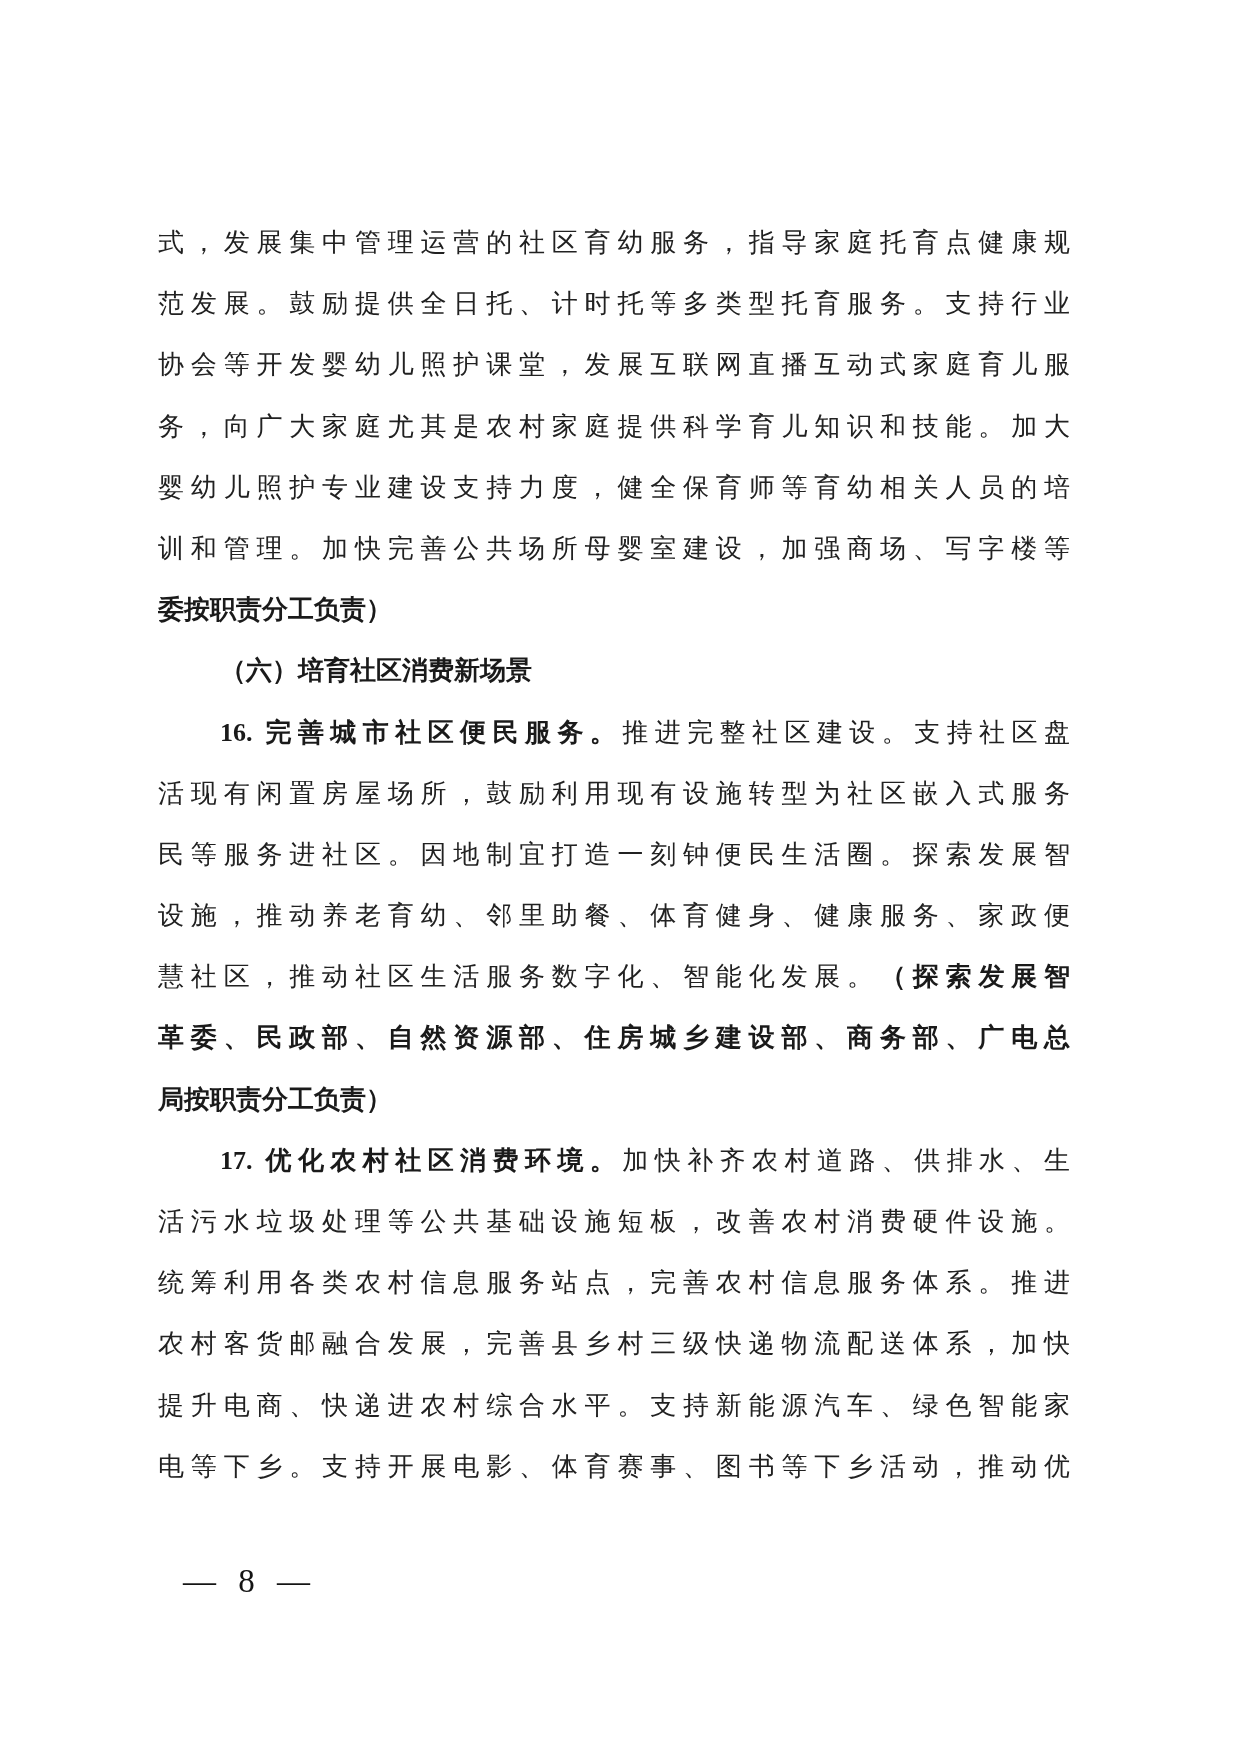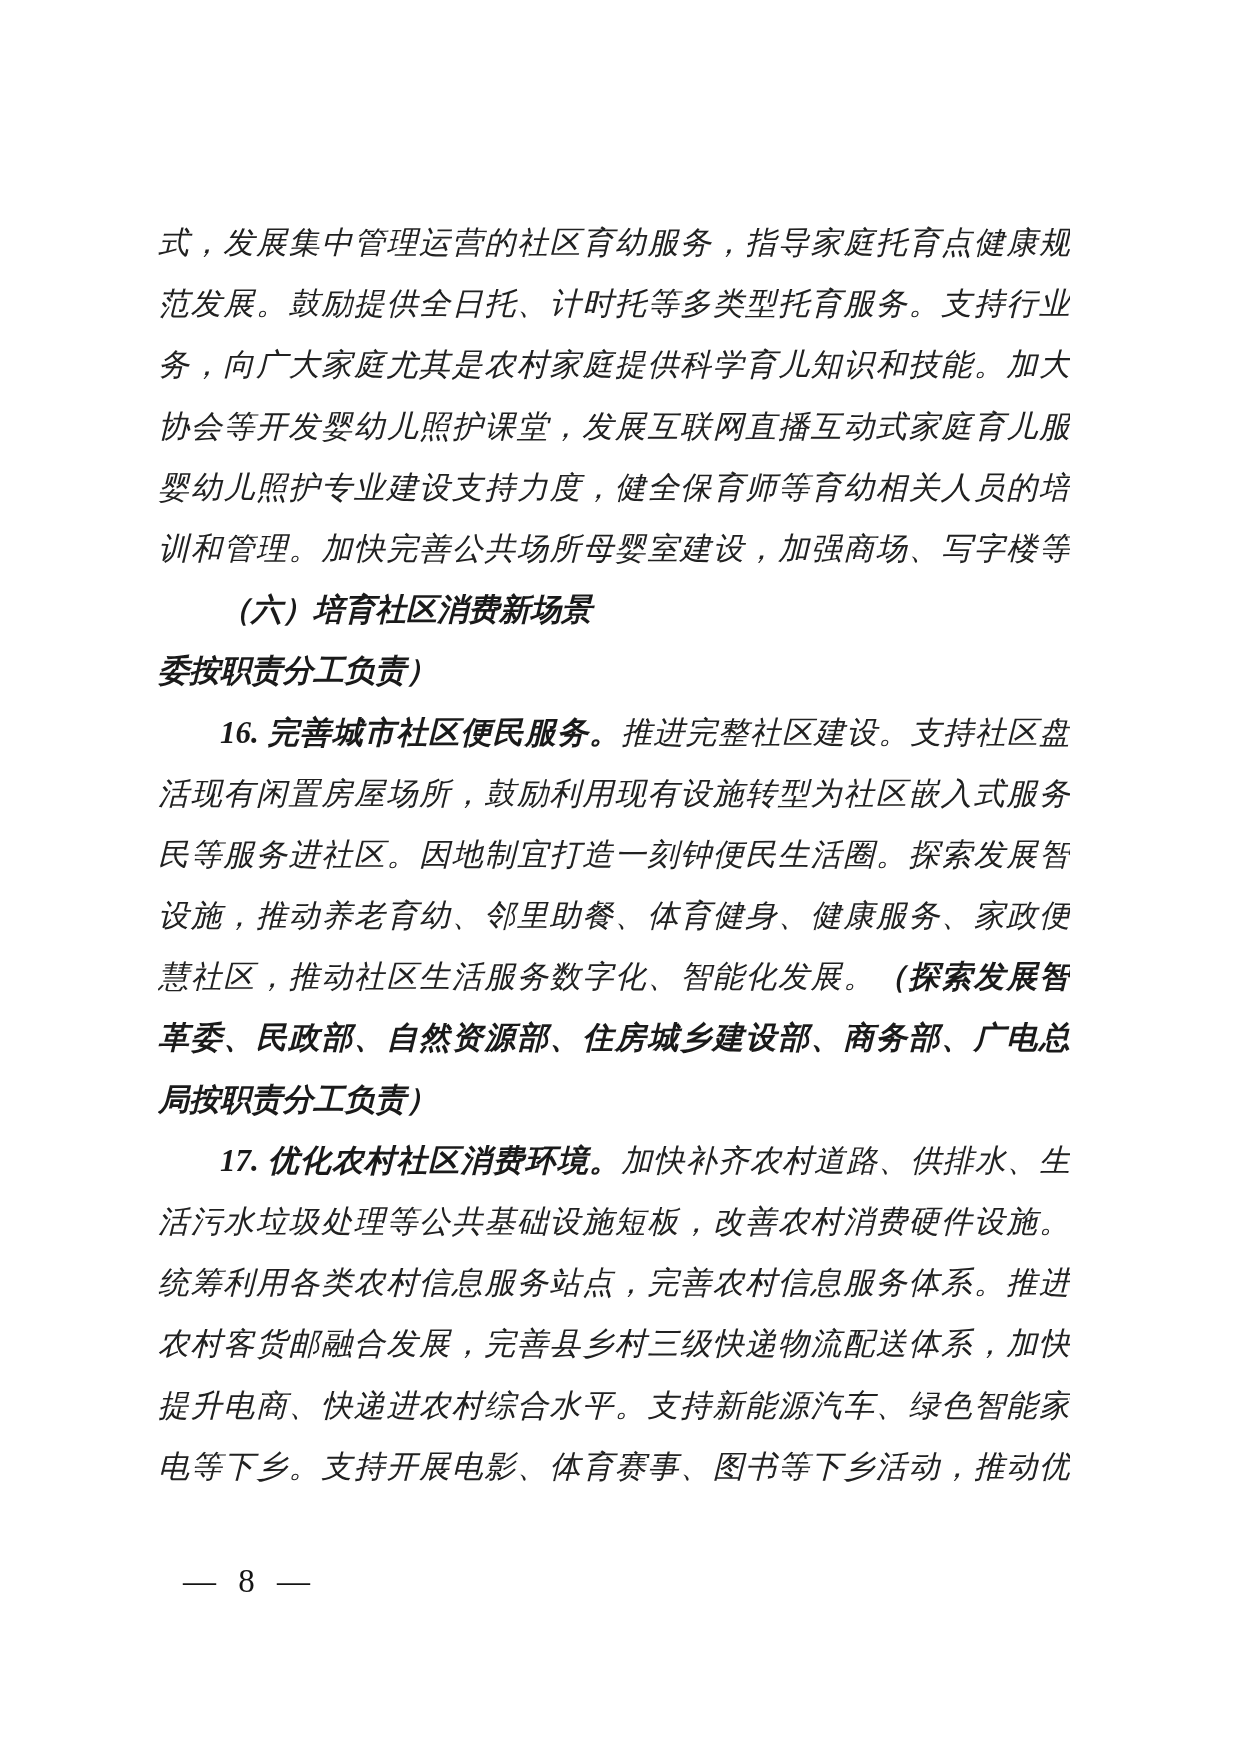--- a/index.html
+++ b/index.html
@@ -15,29 +15,28 @@
     overflow: hidden;
     font-family: "Liberation Serif", "DejaVu Serif", serif;
   }
   .doc-body {
     position: absolute;
     left: 158px;
     top: 212px;
     width: 912px;
   }
   .line {
-    font-size: 31px;
+    font-size: 26px;
     line-height: 61.2px;
     height: 61.2px;
     color: #212121;
     text-align: justify;
     text-align-last: justify;
     overflow: hidden;
     white-space: normal;
-    font-style: italic;
   }
   .line.nofull {
     text-align: left;
     text-align-last: left;
   }
   .line.indent {
     text-indent: 62px;
   }
   .seg-bold {
     font-weight: bold;
@@ -55,26 +54,26 @@
     word-spacing: 8px;
   }
 </style>
 </head>
 <body>
 
 <div class="page">
   <div class="doc-body" id="doc-body">
       <div class="line"><span>式，发展集中管理运营的社区育幼服务，指导家庭托育点健康规</span></div>
       <div class="line"><span>范发展。鼓励提供全日托、计时托等多类型托育服务。支持行业</span></div>
+      <div class="line"><span>协会等开发婴幼儿照护课堂，发展互联网直播互动式家庭育儿服</span></div>
       <div class="line"><span>务，向广大家庭尤其是农村家庭提供科学育儿知识和技能。加大</span></div>
-      <div class="line"><span>协会等开发婴幼儿照护课堂，发展互联网直播互动式家庭育儿服</span></div>
       <div class="line"><span>婴幼儿照护专业建设支持力度，健全保育师等育幼相关人员的培</span></div>
       <div class="line"><span>训和管理。加快完善公共场所母婴室建设，加强商场、写字楼等</span></div>
+      <div class="line nofull"><span class="seg-bold">委按职责分工负责）</span></div>
       <div class="line indent nofull"><span class="seg-bold">（六）培育社区消费新场景</span></div>
-      <div class="line nofull"><span class="seg-bold">委按职责分工负责）</span></div>
       <div class="line indent"><span class="seg-bold">16. 完善城市社区便民服务。</span><span>推进完整社区建设。支持社区盘</span></div>
       <div class="line"><span>活现有闲置房屋场所，鼓励利用现有设施转型为社区嵌入式服务</span></div>
       <div class="line"><span>民等服务进社区。因地制宜打造一刻钟便民生活圈。探索发展智</span></div>
       <div class="line"><span>设施，推动养老育幼、邻里助餐、体育健身、健康服务、家政便</span></div>
       <div class="line"><span>慧社区，推动社区生活服务数字化、智能化发展。</span><span class="seg-bold">（探索发展智</span></div>
       <div class="line"><span class="seg-bold">革委、民政部、自然资源部、住房城乡建设部、商务部、广电总</span></div>
       <div class="line nofull"><span class="seg-bold">局按职责分工负责）</span></div>
       <div class="line indent"><span class="seg-bold">17. 优化农村社区消费环境。</span><span>加快补齐农村道路、供排水、生</span></div>
       <div class="line"><span>活污水垃圾处理等公共基础设施短板，改善农村消费硬件设施。</span></div>
       <div class="line"><span>统筹利用各类农村信息服务站点，完善农村信息服务体系。推进</span></div>

